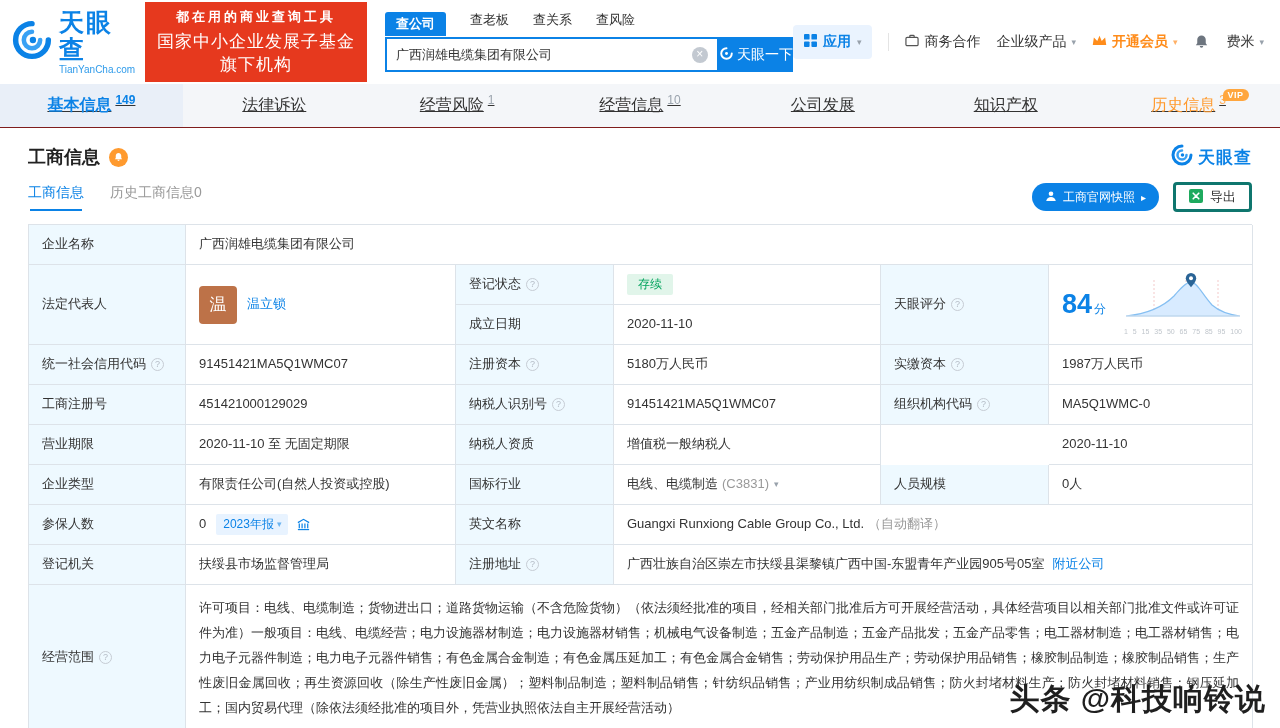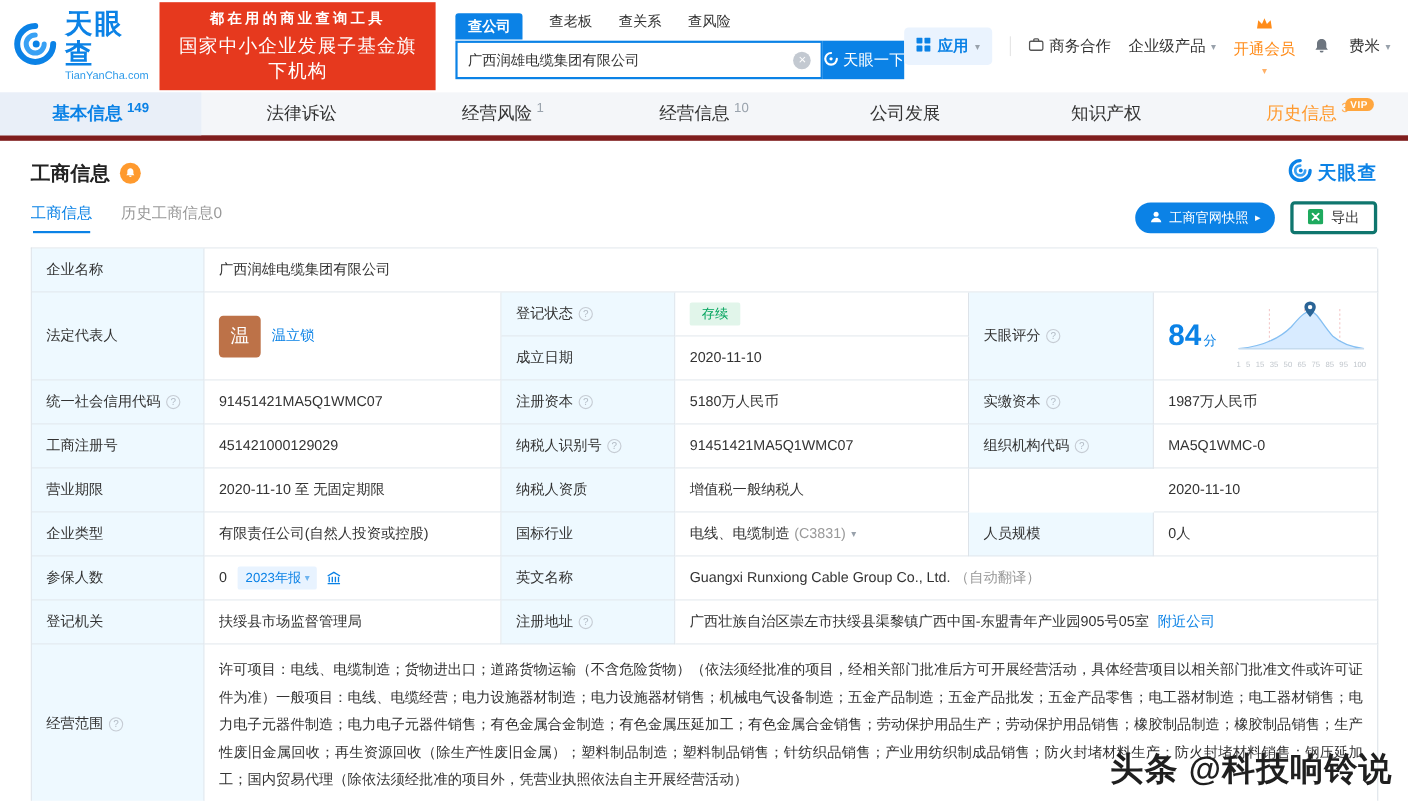--- a/index.html
+++ b/index.html
@@ -22,27 +22,27 @@
   .search-row { display:flex; }
   .search-box { width:334px; height:35px; border:2px solid #0b82e6; background:#fff; display:flex; align-items:center; padding:0 9px; }
   .search-input { border:none; outline:none; flex:1; font-size:13px; color:#333; font-family:inherit; background:transparent; }
   .clear-icon { width:16px; height:16px; border-radius:50%; background:#c3c9d1; color:#fff; font-size:12px; line-height:15px; text-align:center; cursor:pointer; flex:none; }
   .search-btn { width:74px; height:35px; background:#0b82e6; color:#ffffff; font-size:14px; border:none; font-family:inherit; cursor:pointer; display:flex; align-items:center; justify-content:flex-end; gap:4px; }
 
   .header-right { margin-left:auto; display:flex; align-items:center; gap:16px; font-size:14px; color:#333; white-space:nowrap; }
   .app-btn { background:#eaf3fe; color:#0b82e6; padding:8px 11px; border-radius:4px; display:flex; gap:6px; align-items:center; font-weight:600; cursor:pointer; }
   .vdiv { width:1px; height:18px; background:#e4e4e4; }
   .hlink { display:flex; align-items:center; gap:5px; cursor:pointer; }
-  .vip-link { color:#ff8c1a; font-weight:400;flex-direction:column; }
+  .vip-link { color:#ff8c1a; font-weight:700; }
   .caret { font-size:9px; color:#98a1ab; }
   .vip-link .caret { color:#ffb066; }
   .bell-btn { cursor:pointer; display:flex; align-items:center; }
 
   
-  .main-tabs { height:44px; display:flex; background:#f4f6f9; border-bottom:5px solid #7f1d1d; }
+  .main-tabs { height:44px; display:flex; background:#f4f6f9; border-bottom:1px solid #7f1d1d;text-decoration:underline; }
   .mtab { flex:1; display:flex; align-items:center; justify-content:center; font-size:16px; color:#333; position:relative; cursor:pointer; }
   .mtab .cnt { font-size:12px; color:#9aa3ad; margin-left:4px; transform:translateY(-6px); display:inline-block; }
   .mtab.active { background:#e9eff8; color:#0b82e6; font-weight:700; }
   .mtab.active .cnt { color:#0b82e6; }
   .mtab.orange { color:#ff9a2e; }
   .mtab.orange .cnt { color:#ffb05c; }
   .vip-bubble { position:absolute; top:5px; left:50%; margin-left:34px; background:#ffa63e; color:#fff; font-size:9px; font-weight:700; padding:1px 5px; border-radius:7px 7px 7px 1px; letter-spacing:.5px; }
 
   
   .section { padding:0 28px; }

